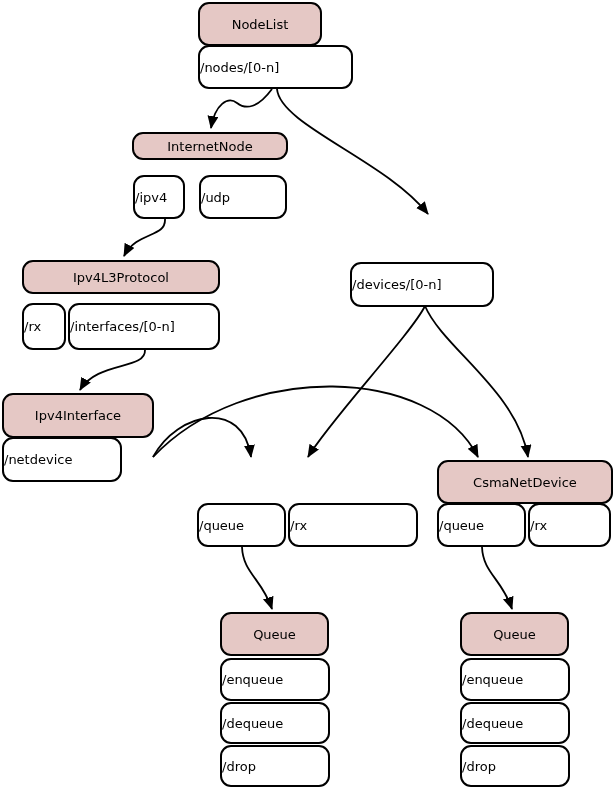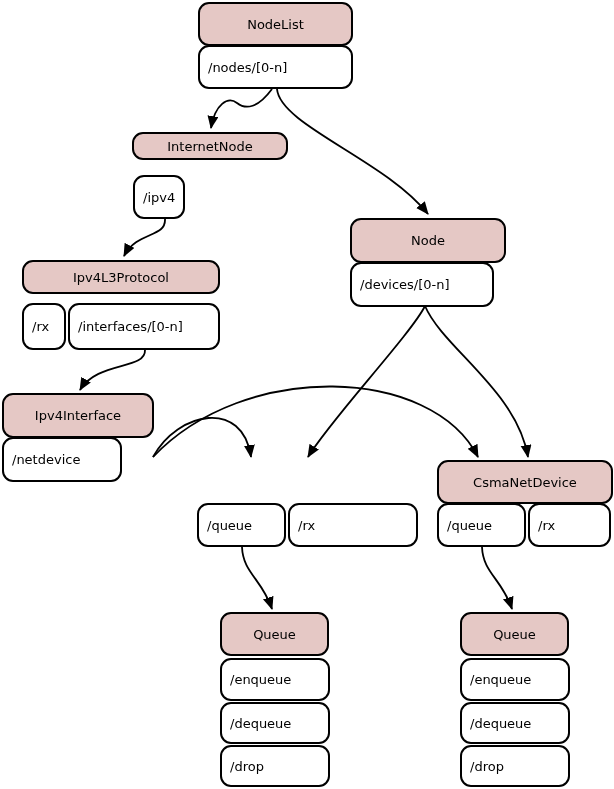--- a/index.html
+++ b/index.html
@@ -18,21 +18,20 @@
     border-radius:11px;
     display:flex;align-items:center;justify-content:center;
     font-size:13px;line-height:1;
   }
   .slot{
     position:absolute;box-sizing:border-box;
     background:var(--slot-fill,#fff);
     border:2px solid var(--border,#000);
     border-radius:11px;
     display:flex;align-items:center;
-    padding-left:8px;
     font-size:13px;line-height:1;
   }
   svg.edges{
     position:absolute;left:0;top:0;width:614px;height:789px;
     pointer-events:none;
   }
   svg.edges path.edge{
     fill:none;
     stroke:var(--edge,#000);
     stroke-width:1.8px;
@@ -54,34 +53,34 @@
     <path class="edge" d="M 165,219 C 166,238 137,231 124,256" marker-end="url(#arrow)"></path>
     <path class="edge" d="M 145,350 C 146,370 97,361 80,390" marker-end="url(#arrow)"></path>
     <path class="edge" d="M 153,457 C 178,411 243,399 251,457" marker-end="url(#arrow)"></path>
     <path class="edge" d="M 153,457 C 245,360 432,366 478,457" marker-end="url(#arrow)"></path>
     <path class="edge" d="M 425,306 C 411,334 331,419 308,457" marker-end="url(#arrow)"></path>
     <path class="edge" d="M 425,306 C 443,348 517,391 528,457" marker-end="url(#arrow)"></path>
     <path class="edge" d="M 242,547 C 243,573 262,579 272,609" marker-end="url(#arrow)"></path>
     <path class="edge" d="M 482,547 C 483,573 502,579 512,609" marker-end="url(#arrow)"></path>
   </svg>
 
-  <div class="hdr" style="left:198px;top:2px;width:155px;height:44px">NodeList</div>
+  <div class="hdr" style="left:198px;top:2px;width:124px;height:44px">NodeList</div>
   <div class="slot" style="left:198px;top:45px;width:155px;height:44px">/nodes/[0-n]</div>
 
   <div class="hdr" style="left:132px;top:132px;width:156px;height:28px">InternetNode</div>
   <div class="slot" style="left:133px;top:175px;width:52px;height:44px">/ipv4</div>
+  <div class="slot" style="left:199px;top:175px;width:88px;height:44px">/udp</div>
 
   <div class="hdr" style="left:22px;top:260px;width:198px;height:34px">Ipv4L3Protocol</div>
   <div class="slot" style="left:22px;top:303px;width:44px;height:47px">/rx</div>
   <div class="slot" style="left:68px;top:303px;width:152px;height:47px">/interfaces/[0-n]</div>
 
   <div class="hdr" style="left:2px;top:393px;width:152px;height:45px">Ipv4Interface</div>
   <div class="slot" style="left:2px;top:437px;width:120px;height:45px">/netdevice</div>
 
-  <div class="hdr" style="left:350px;top:218px;width:156px;height:45px">Node</div>
   <div class="slot" style="left:350px;top:262px;width:144px;height:45px">/devices/[0-n]</div>
 
   <div class="slot" style="left:197px;top:503px;width:89px;height:44px">/queue</div>
   <div class="slot" style="left:288px;top:503px;width:130px;height:44px">/rx</div>
 
   <div class="hdr" style="left:437px;top:460px;width:176px;height:44px">CsmaNetDevice</div>
   <div class="slot" style="left:437px;top:503px;width:89px;height:44px">/queue</div>
   <div class="slot" style="left:528px;top:503px;width:83px;height:44px">/rx</div>
 
   <div class="hdr" style="left:220px;top:612px;width:109px;height:44px">Queue</div>

